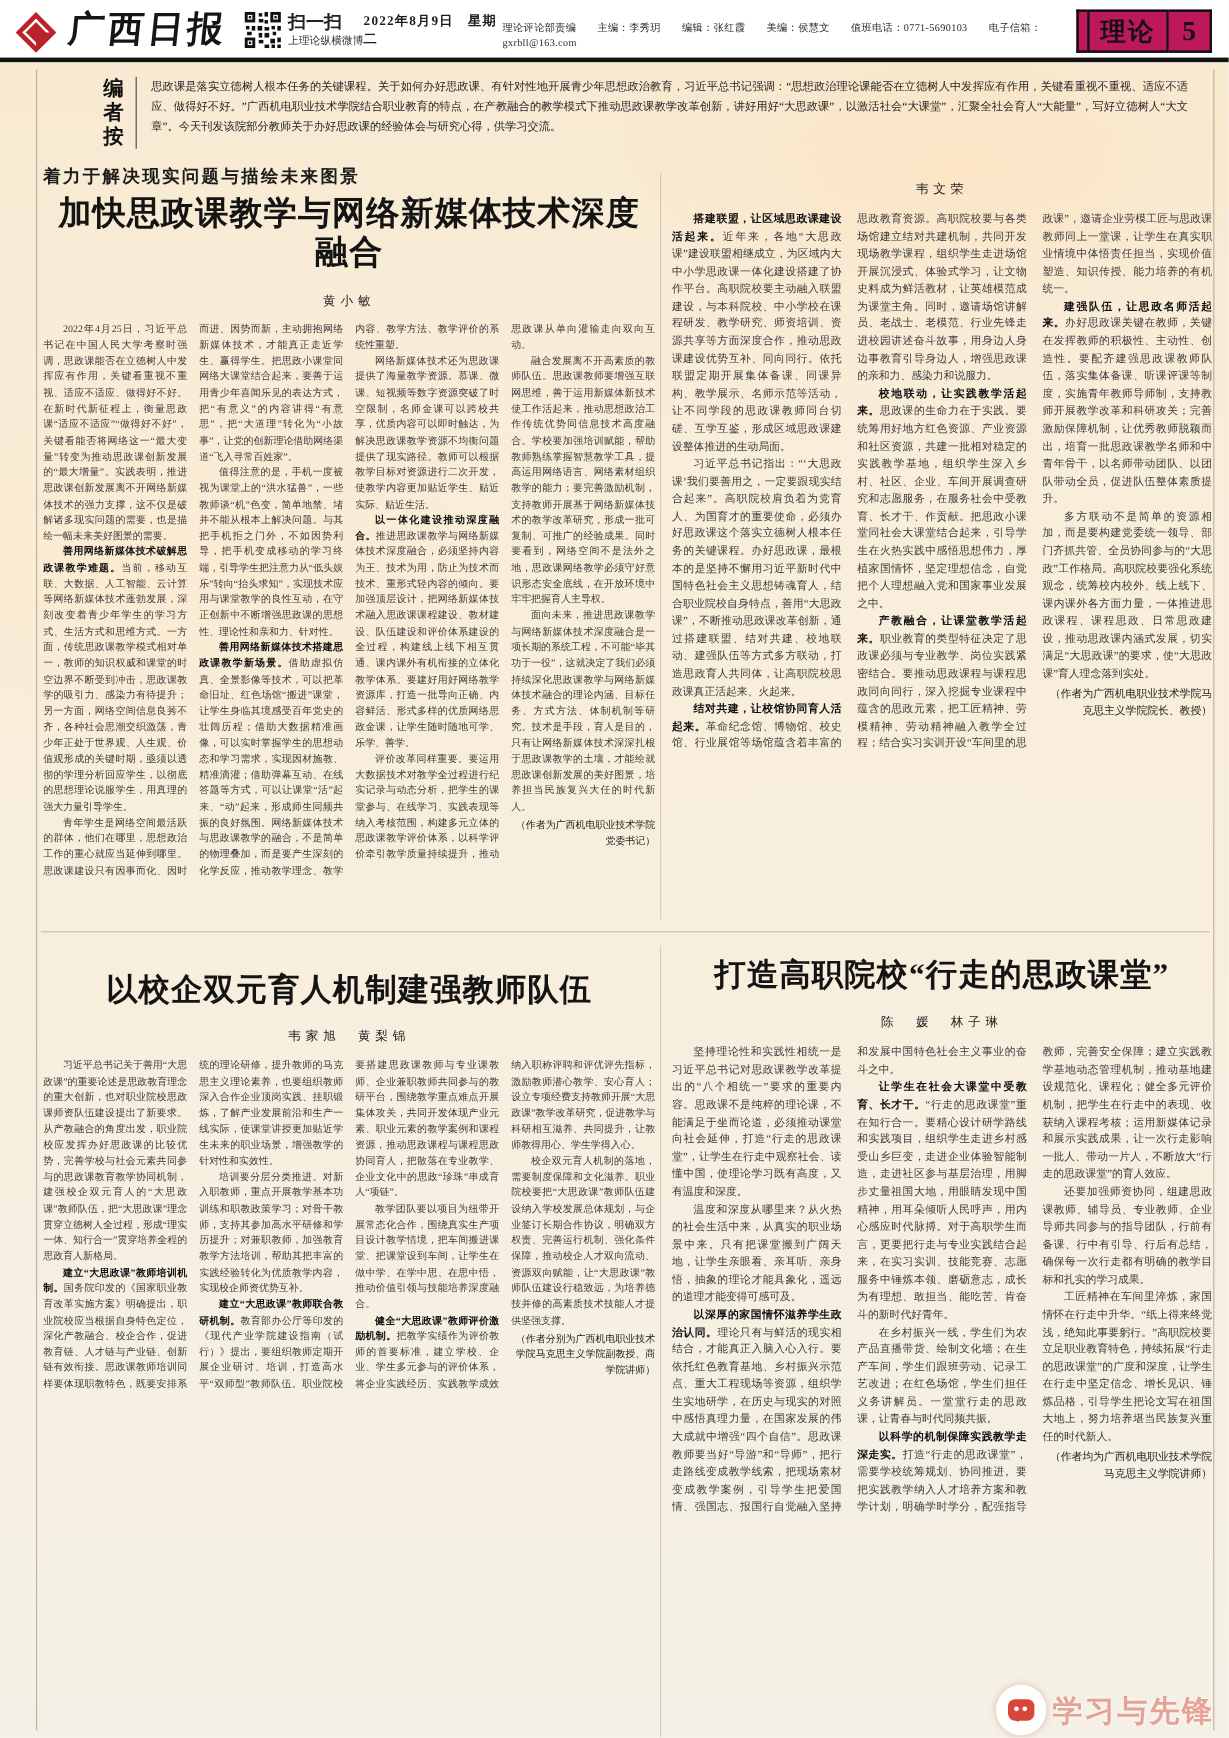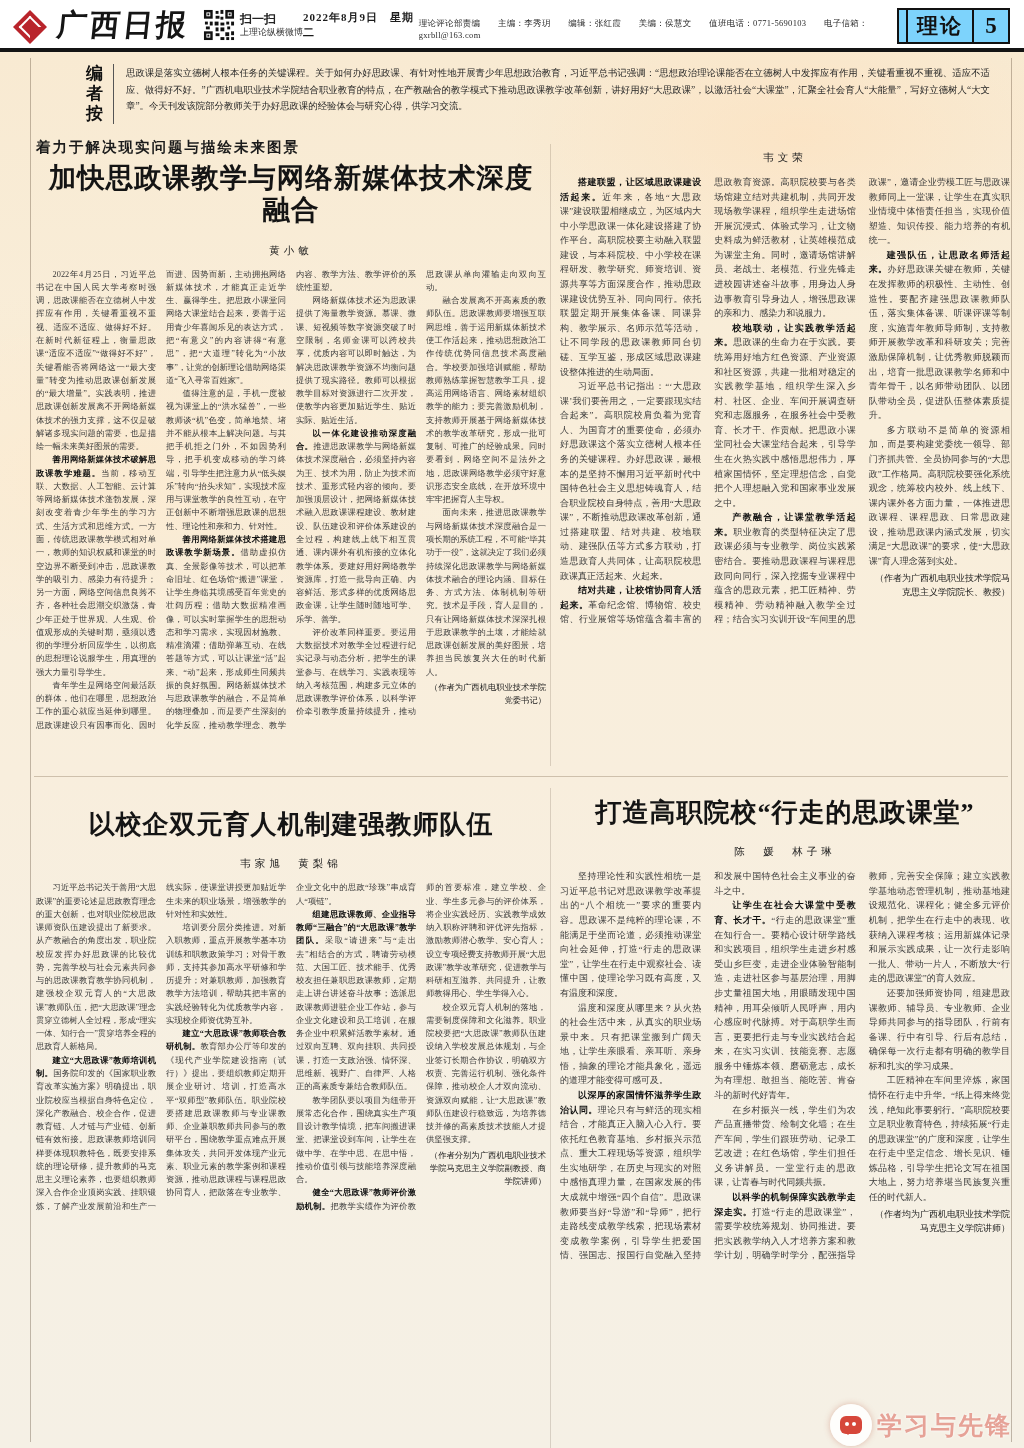--- a/index.html
+++ b/index.html
@@ -10,28 +10,28 @@
   
   .header{position:absolute;top:0;left:0;right:0;height:52px;background:#fff;
           border-bottom:4px solid #141414;display:flex;align-items:center;padding:4px 14px 2px 14px;box-sizing:border-box;}
   .logo-wrap{display:flex;align-items:center;gap:9px;}
   .diamond{width:24px;height:24px;background:#b9242b;transform:rotate(45deg);position:relative;flex:0 0 auto;margin:4px 6px 0 4px;}
   .diamond::after{content:"";position:absolute;inset:4px;border:2.5px solid #fff;border-right-color:transparent;}
   .masthead-title{font-size:30px;font-weight:900;color:#151515;letter-spacing:3px;transform:skewX(-6deg);line-height:1;}
   .qr-wrap{display:flex;align-items:center;gap:5px;margin-left:14px;}
   .qr{width:32px;height:32px;flex:0 0 auto;}
   .qr-caption{display:flex;flex-direction:column;line-height:1.25;}
-  .qr-caption .l1{font-size:12px;font-weight:700;color:#222;}
+  .qr-caption .l1{font-size:15px;font-weight:700;color:#222;}
   .qr-caption .l2{font-size:9px;color:#333;}
   .header-info{flex:1;display:flex;flex-direction:row;align-items:flex-end;justify-content:flex-end;
                padding:2px 10px 3px 0;gap:3px;}
   .date-line{font-size:11px;font-weight:700;color:#1c1c1c;letter-spacing:1px;}
   .staff-line{font-size:8.5px;color:#2a2a2a;letter-spacing:.3px;}
   .section-wrap{display:flex;align-items:stretch;height:36px;margin-bottom:-2px;}
-  .sec-box{border:2.5px solid #111;display:flex;align-items:center;justify-content:center;background:#7dd3fc;}
+  .sec-box{border:2.5px solid #111;display:flex;align-items:center;justify-content:center;background:#be185d;}
   .sec-box.thin{width:7px;border-right:none;}
   .sec-box.name{padding:0 9px;font-size:21px;font-weight:900;letter-spacing:2px;color:#111;}
   .sec-box.num{width:34px;font-size:23px;font-weight:900;color:#111;border-left:none;}
 
   
   .content{position:absolute;top:52px;left:0;right:0;bottom:0;
     background:
       radial-gradient(420px 200px at 78% 6%, rgba(255,220,180,.45), rgba(255,220,180,0) 70%),
       radial-gradient(500px 260px at 12% 30%, rgba(255,230,195,.4), rgba(255,230,195,0) 70%),
       linear-gradient(180deg,#f8ead2 0%,#f9eeda 26%,#f8eedd 52%,#f6f0e3 78%,#f5f0e5 100%);}
@@ -185,21 +185,20 @@
     </section>
 
     <section class="article" style="left:36px;top:744px;width:510px;height:694px;">
       <h1 class="headline h-l" style="margin-top:14px;">以校企双元育人机制建强教师队伍</h1>
       <div class="byline">韦家旭　黄梨锦</div>
       <div class="article-body cols4" style="height:584px;">
           <p>习近平总书记关于善用“大思政课”的重要论述是思政教育理念的重大创新，也对职业院校思政课师资队伍建设提出了新要求。从产教融合的角度出发，职业院校应发挥办好思政课的比较优势，完善学校与社会元素共同参与的思政课教育教学协同机制，建强校企双元育人的“大思政课”教师队伍，把“大思政课”理念贯穿立德树人全过程，形成“理实一体、知行合一”贯穿培养全程的思政育人新格局。</p>
           <p><b>建立“大思政课”教师培训机制。</b>国务院印发的《国家职业教育改革实施方案》明确提出，职业院校应当根据自身特色定位，深化产教融合、校企合作，促进教育链、人才链与产业链、创新链有效衔接。思政课教师培训同样要体现职教特色，既要安排系统的理论研修，提升教师的马克思主义理论素养，也要组织教师深入合作企业顶岗实践、挂职锻炼，了解产业发展前沿和生产一线实际，使课堂讲授更加贴近学生未来的职业场景，增强教学的针对性和实效性。</p>
           <p>培训要分层分类推进。对新入职教师，重点开展教学基本功训练和职教政策学习；对骨干教师，支持其参加高水平研修和学历提升；对兼职教师，加强教育教学方法培训，帮助其把丰富的实践经验转化为优质教学内容，实现校企师资优势互补。</p>
           <p><b>建立“大思政课”教师联合教研机制。</b>教育部办公厅等印发的《现代产业学院建设指南（试行）》提出，要组织教师定期开展企业研讨、培训，打造高水平“双师型”教师队伍。职业院校要搭建思政课教师与专业课教师、企业兼职教师共同参与的教研平台，围绕教学重点难点开展集体攻关，共同开发体现产业元素、职业元素的教学案例和课程资源，推动思政课程与课程思政协同育人，把散落在专业教学、企业文化中的思政“珍珠”串成育人“项链”。</p>
-          <p><b>组建思政课教师、企业指导教师“三融合”的“大思政课”教学团队。</b>采取“请进来”与“走出去”相结合的方式，聘请劳动模范、大国工匠、技术能手、优秀校友担任兼职思政课教师，定期走上讲台讲述奋斗故事；选派思政课教师进驻企业工作站，参与企业文化建设和员工培训，在服务企业中积累鲜活教学素材。通过双向互聘、双向挂职、共同授课，打造一支政治强、情怀深、思维新、视野广、自律严、人格正的高素质专兼结合教师队伍。</p>
           <p>教学团队要以项目为纽带开展常态化合作，围绕真实生产项目设计教学情境，把车间搬进课堂、把课堂设到车间，让学生在做中学、在学中思、在思中悟，推动价值引领与技能培养深度融合。</p>
           <p><b>健全“大思政课”教师评价激励机制。</b>把教学实绩作为评价教师的首要标准，建立学校、企业、学生多元参与的评价体系，将企业实践经历、实践教学成效纳入职称评聘和评优评先指标，激励教师潜心教学、安心育人；设立专项经费支持教师开展“大思政课”教学改革研究，促进教学与科研相互滋养、共同提升，让教师教得用心、学生学得入心。</p>
           <p>校企双元育人机制的落地，需要制度保障和文化滋养。职业院校要把“大思政课”教师队伍建设纳入学校发展总体规划，与企业签订长期合作协议，明确双方权责、完善运行机制、强化条件保障，推动校企人才双向流动、资源双向赋能，让“大思政课”教师队伍建设行稳致远，为培养德技并修的高素质技术技能人才提供坚强支撑。</p>
           <p class="attr">（作者分别为广西机电职业技术学院马克思主义学院副教授、商学院讲师）</p>
         </div>
     </section>
 
     <section class="article" style="left:560px;top:736px;width:450px;height:702px;">
       <h1 class="headline h-l" style="margin-top:10px;">打造高职院校“行走的思政课堂”</h1>
       <div class="byline">陈　媛　林子琳</div>

